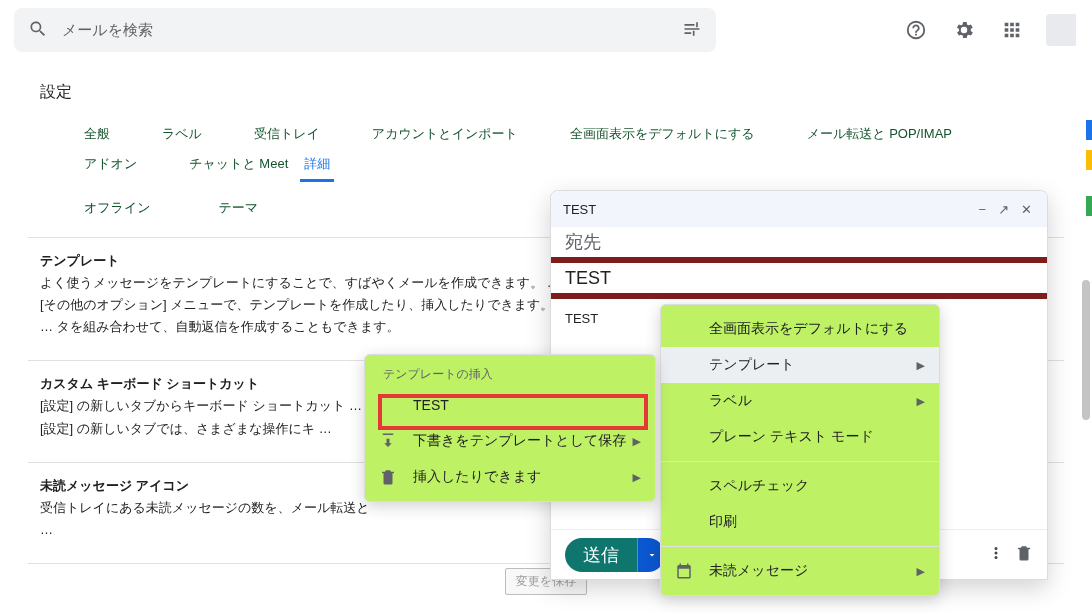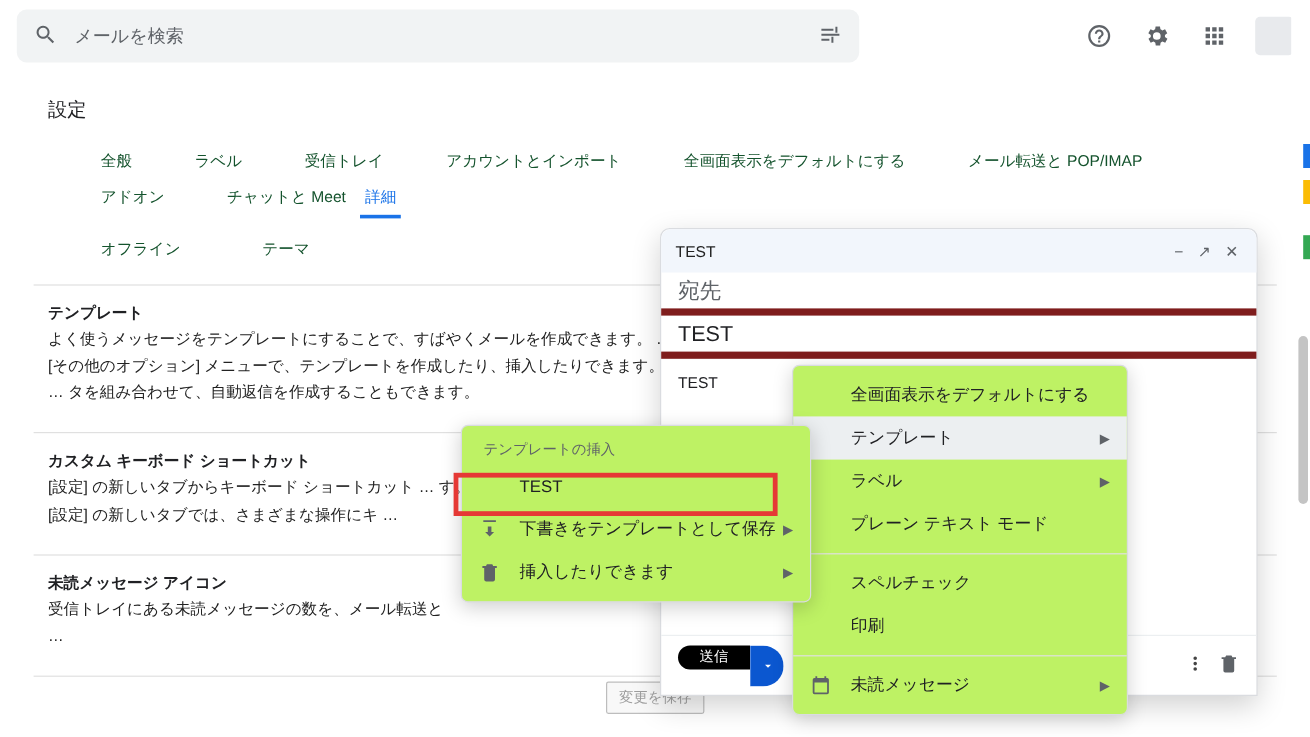--- a/index.html
+++ b/index.html
@@ -62,22 +62,22 @@
     padding: 0 14px; color:#5f6368; font-size:18px;
   }
   .compose-field.filled { color:#202124; }
   .compose-body { padding: 12px 14px; font-size:13px; color:#202124; min-height:40px; }
   .compose-toolbar {
     height: 50px; display:flex; align-items:center; gap: 4px; padding: 0 14px;
     border-top:1px solid #eceff1; position:relative;
   }
   .send-group { display:flex; }
   .send-btn {
-    background:#000000; color:#fff; border:none; height:20px;
-    padding: 0 18px; border-radius: 17px 0 0 17px; font-size:12px; font-weight:500;
+    background:#0f766e; color:#fff; border:none; height:34px;
+    padding: 0 18px; border-radius: 17px 0 0 17px; font-size:18px; font-weight:500;
     display:flex; align-items:center;
   }
   .send-split {
     background:#0b57d0; color:#fff; height:34px; width:28px;
     border-radius: 0 17px 17px 0; border-left:1px solid rgba(255,255,255,.3);
     display:flex; align-items:center; justify-content:center;
   }
   .send-split svg{width:12px;height:12px;fill:#fff;}
   .fmt-icons { display:flex; gap:10px; margin-left:10px; color:#444; }
   .fmt-icons .fi { width:18px;height:18px; display:flex;align-items:center;justify-content:center;}
@@ -96,21 +96,21 @@
     height: 36px; display:flex; align-items:center; padding: 0 18px 0 48px;
     position:relative; white-space:nowrap;
   }
   .menu-item.label { height: 26px; color:#5f6368; font-size:12px; padding-left:18px; cursor:default; }
   .menu-item .chev { position:absolute; right:14px; color:#5f6368; font-size:11px;}
   .menu-item.hovered { background:#eceff1; }
   .menu-item .lead-icon { position:absolute; left:14px; width:18px;height:18px; }
   .menu-item .lead-icon svg{width:18px;height:18px;fill:#5f6368;}
   .menu-divider { height:1px; background:#e0e0e0; margin:6px 0; }
   .menu.main { left:660px; top:304px; width:280px; }
-  .menu.sub { left:384px; top:354px; width:292px; }
+  .menu.sub { left:364px; top:354px; width:292px; }
   .highlight-box {
     position:absolute; left:378px; top:394px; width:270px; height:36px;
     border: 4px solid #e53935; pointer-events:none; z-index:25;
   }
   
   .right-edge { position:absolute; right:0; top:0; width:16px; height:614px; background:#fff; }
   .right-edge .scrollthumb { position:absolute; right:2px; top:280px; width:8px; height:140px; background:#c4c4c4; border-radius:4px; }
   .right-edge .chip-blue { position:absolute; right:0; top:120px; width:6px; height:20px; background:#1a73e8; }
   .right-edge .chip-yellow { position:absolute; right:0; top:150px; width:6px; height:20px; background:#fbbc04; }
   .right-edge .chip-green { position:absolute; right:0; top:196px; width:6px; height:20px; background:#34a853; }

